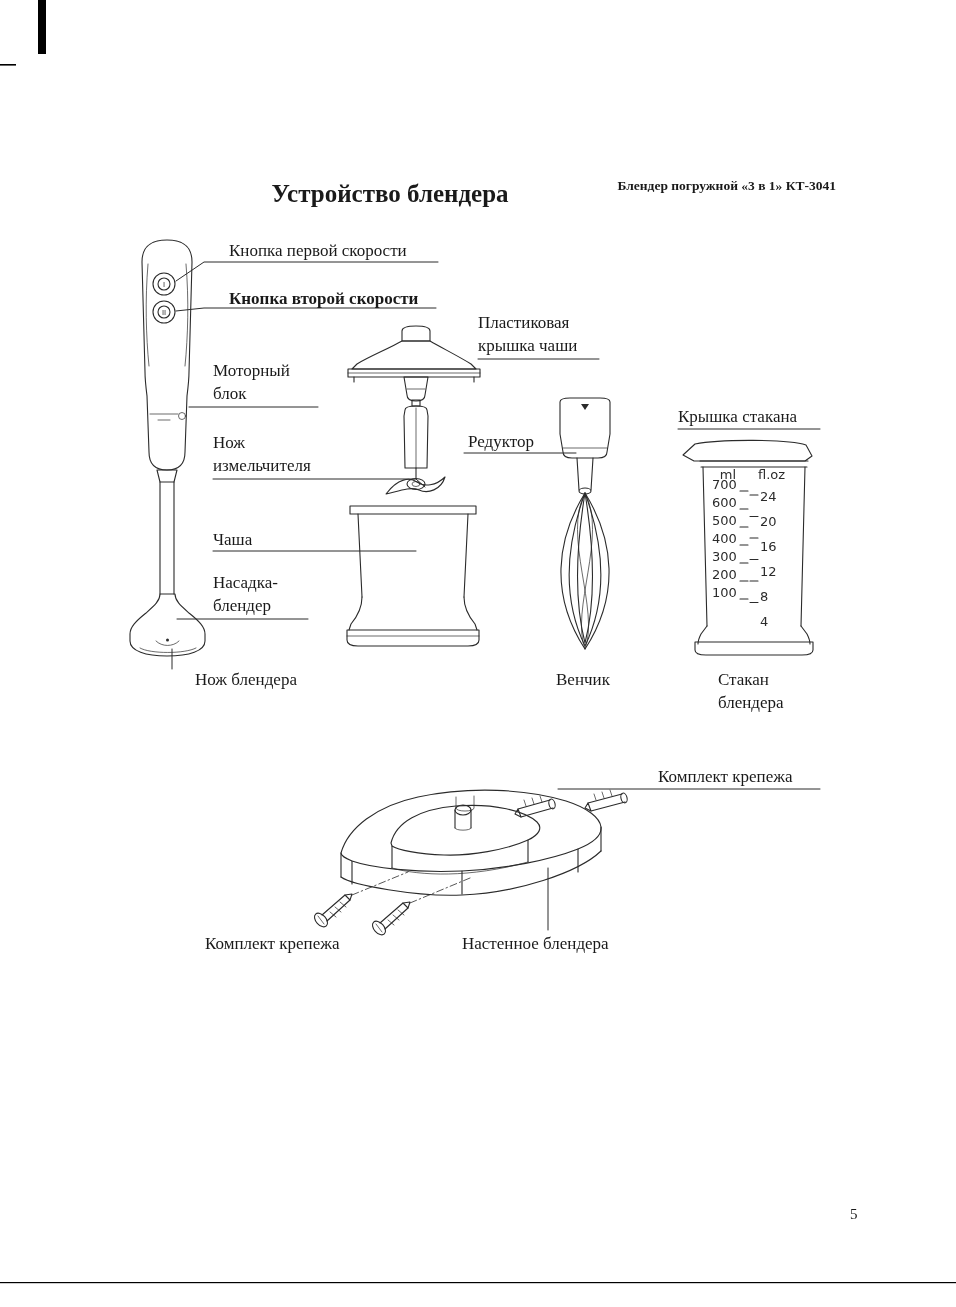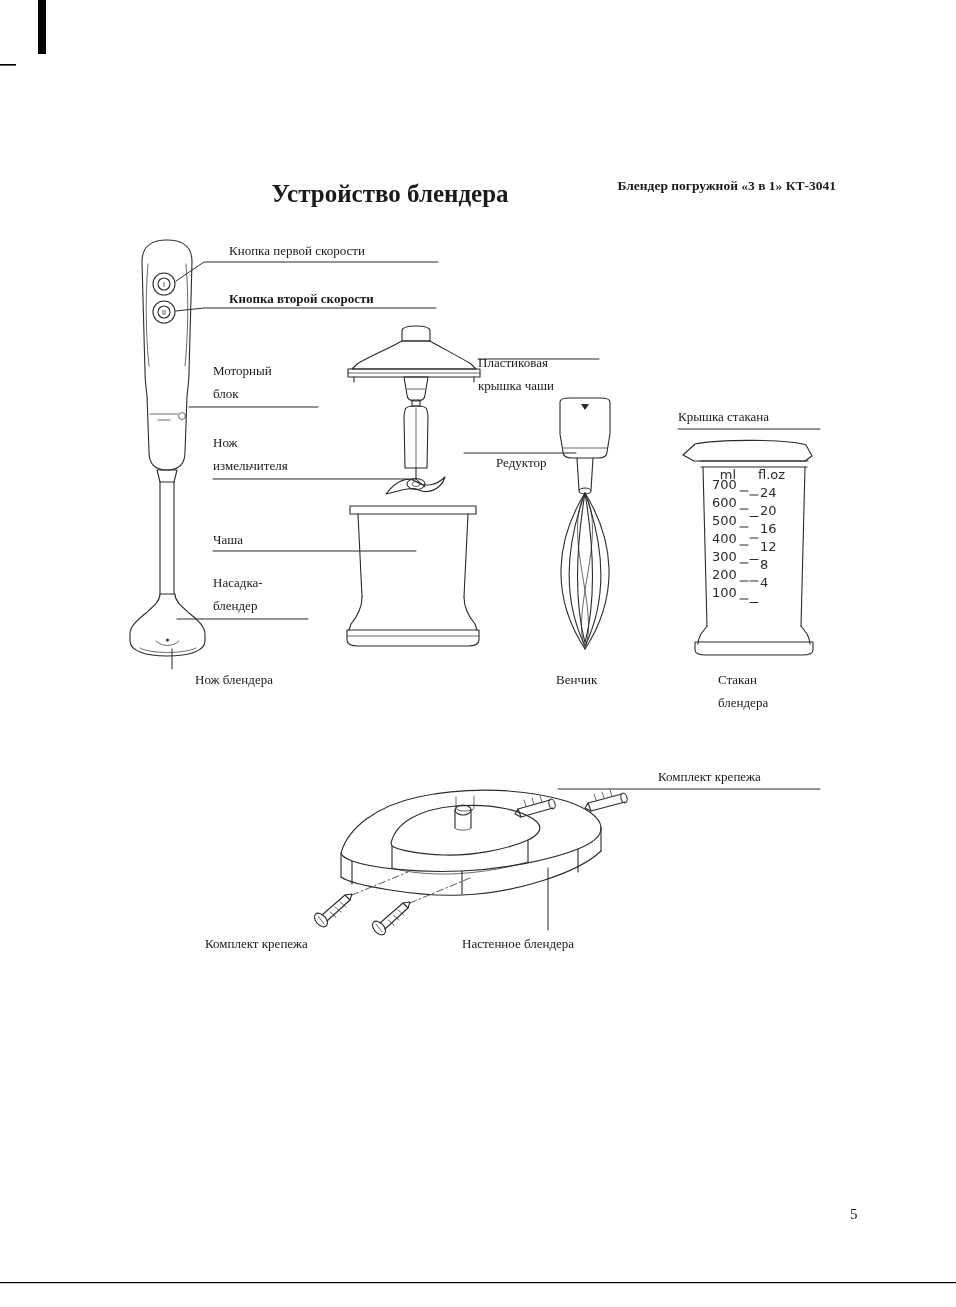--- a/index.html
+++ b/index.html
@@ -12,36 +12,36 @@
   .art path,.art line,.art circle,.art ellipse,.art polyline,.art rect{
     stroke:#2b2b2b;fill:none;stroke-width:1.1;stroke-linecap:round;stroke-linejoin:round;
   }
   .art .fillblk{fill:#000;stroke:none;}
   .art .fillmark{fill:#2b2b2b;stroke:none;}
   .art .thin{stroke-width:0.7;}
   .art .leader{stroke-width:1;}
   .art .dash{stroke-width:0.8;stroke-dasharray:7 3 1.5 3;}
   .art text{font-family:"DejaVu Sans", sans-serif;font-size:7px;fill:#2b2b2b;stroke:none;text-anchor:middle;}
   .lbl{
-    position:absolute;font-size:13px;line-height:23px;white-space:pre-line;
+    position:absolute;font-size:17px;line-height:23px;white-space:pre-line;
   }
   .hdr{
     position:absolute;top:134px;right:120px;font-size:13.5px;font-weight:bold;margin-top:44px;
   }
   .title{
     position:absolute;top:180px;left:0;width:780px;text-align:center;
     font-size:25px;font-weight:bold;
   }
   .pagenum{position:absolute;top:1206px;left:850px;font-size:15px;}
   .scale{
     position:absolute;font-family:"DejaVu Sans", sans-serif;font-size:13px;color:#2b2b2b;
     white-space:pre-line;
   }
   .scale.ml{left:712px;top:476px;width:24px;text-align:right;line-height:18px;}
-  .scale.oz{left:760px;top:484px;width:20px;text-align:left;line-height:18px;}
+  .scale.oz{left:760px;top:484px;width:20px;text-align:left;line-height:25px;}
   .scale.hd-ml{left:712px;top:470px;width:24px;text-align:right;line-height:10px;}
   .scale.hd-oz{left:758px;top:470px;width:26px;text-align:right;line-height:10px;}
 </style>
 </head>
 <body>
 
 <div class="page">
 
   <svg class="art" viewBox="0 0 956 1307">
 
@@ -187,23 +187,23 @@
   <div class="lbl" style="left:229px;top:239px;">Кнопка первой скорости</div>
   <div class="lbl" style="left:229px;top:287px;font-weight:bold;">Кнопка второй скорости</div>
   <div class="lbl" style="left:213px;top:359px;">Моторный
 блок</div>
   <div class="lbl" style="left:213px;top:431px;">Нож
 измельчителя</div>
   <div class="lbl" style="left:213px;top:528px;">Чаша</div>
   <div class="lbl" style="left:213px;top:571px;">Насадка-
 блендер</div>
   <div class="lbl" style="left:195px;top:668px;">Нож блендера</div>
-  <div class="lbl" style="left:478px;top:311px;margin-top:40px;">Пластиковая
+  <div class="lbl" style="left:478px;top:311px;">Пластиковая
 крышка чаши</div>
-  <div class="lbl" style="left:468px;top:451px;margin-left:28px;">Редуктор</div>
+  <div class="lbl" style="left:468px;top:430px;">Редуктор</div>
   <div class="lbl" style="left:678px;top:405px;">Крышка стакана</div>
   <div class="lbl" style="left:556px;top:668px;">Венчик</div>
   <div class="lbl" style="left:718px;top:668px;">Стакан
 блендера</div>
   <div class="lbl" style="left:658px;top:765px;">Комплект крепежа</div>
   <div class="lbl" style="left:205px;top:932px;">Комплект крепежа</div>
   <div class="lbl" style="left:462px;top:932px;">Настенное блендера</div>
 
   <div class="scale hd-ml">ml</div>
   <div class="scale hd-oz">fl.oz</div>

